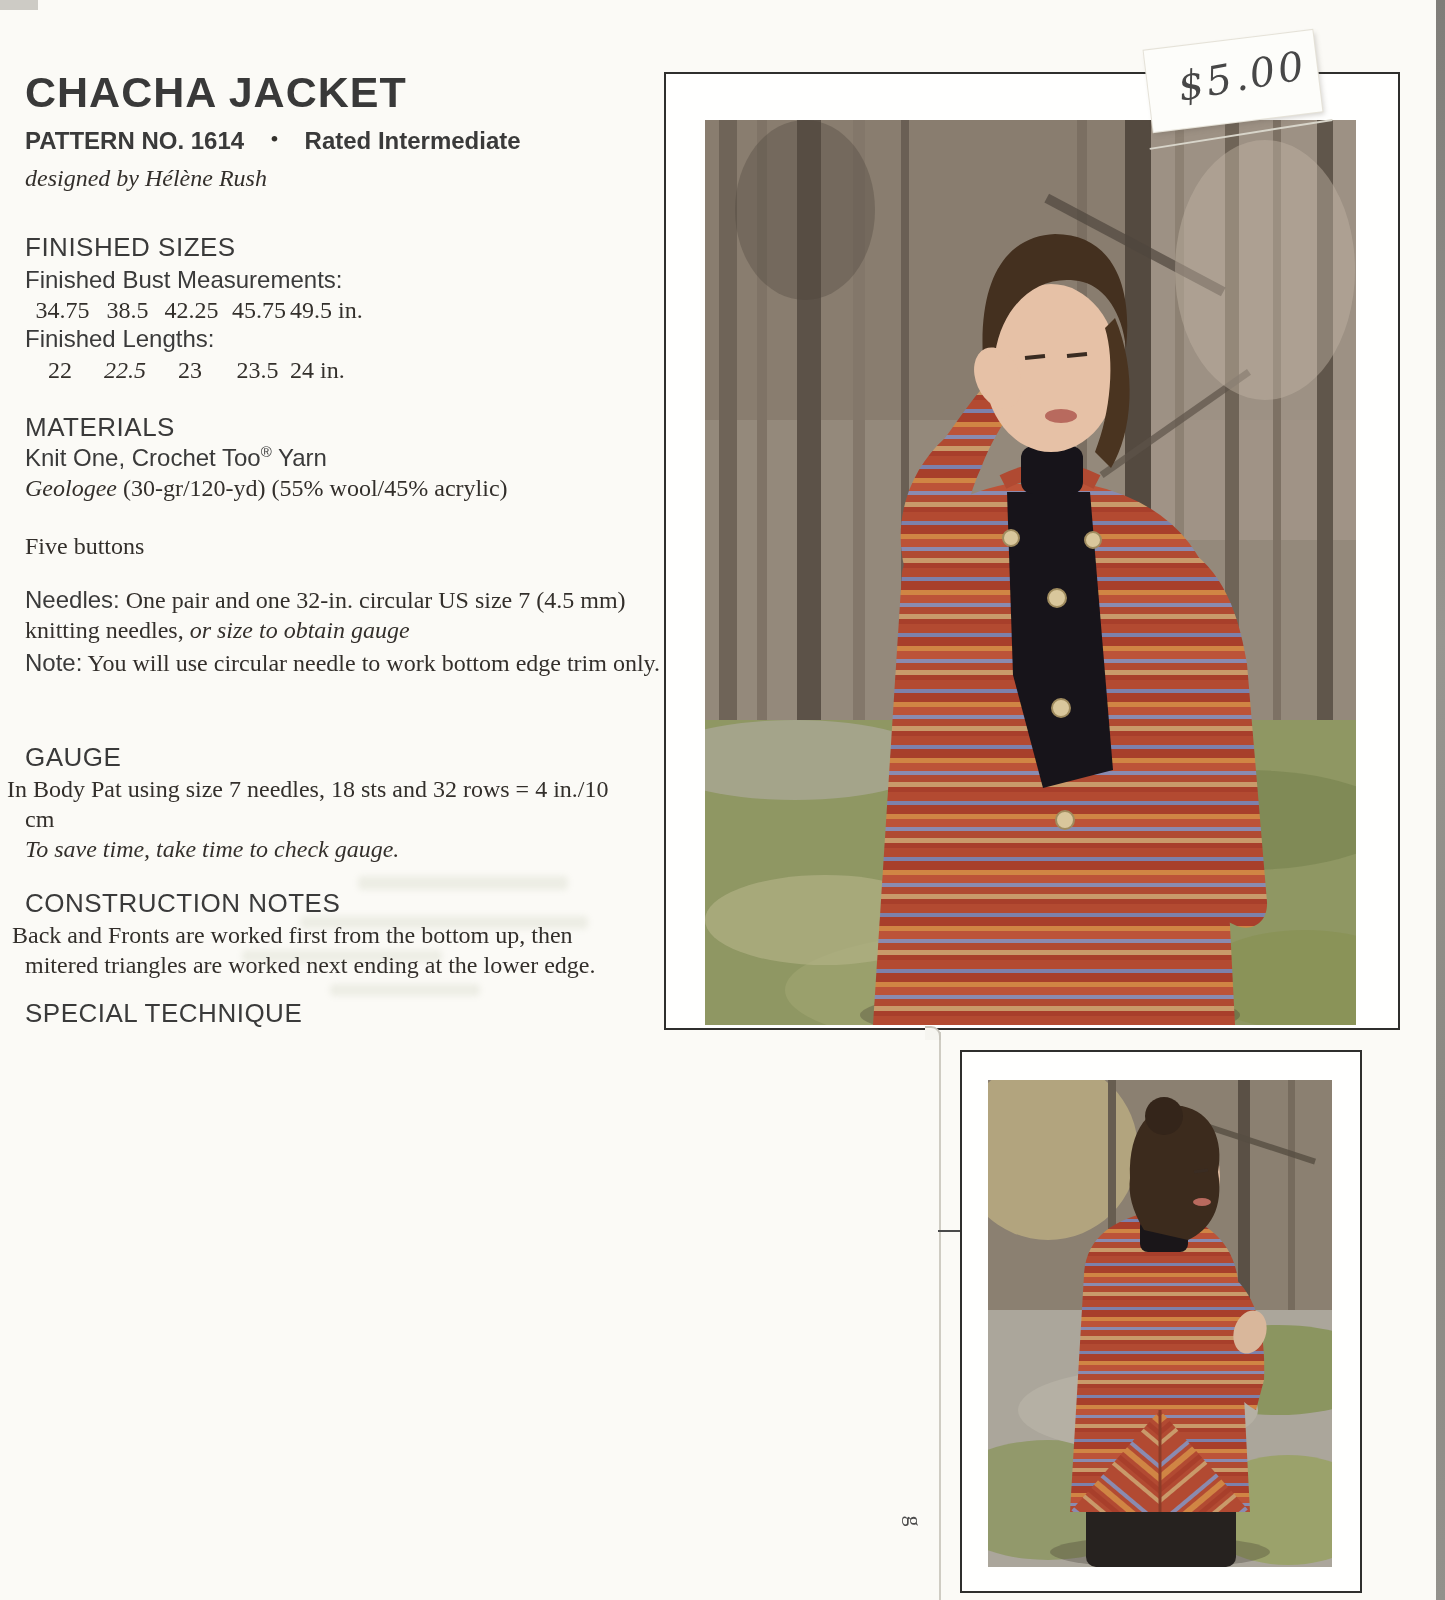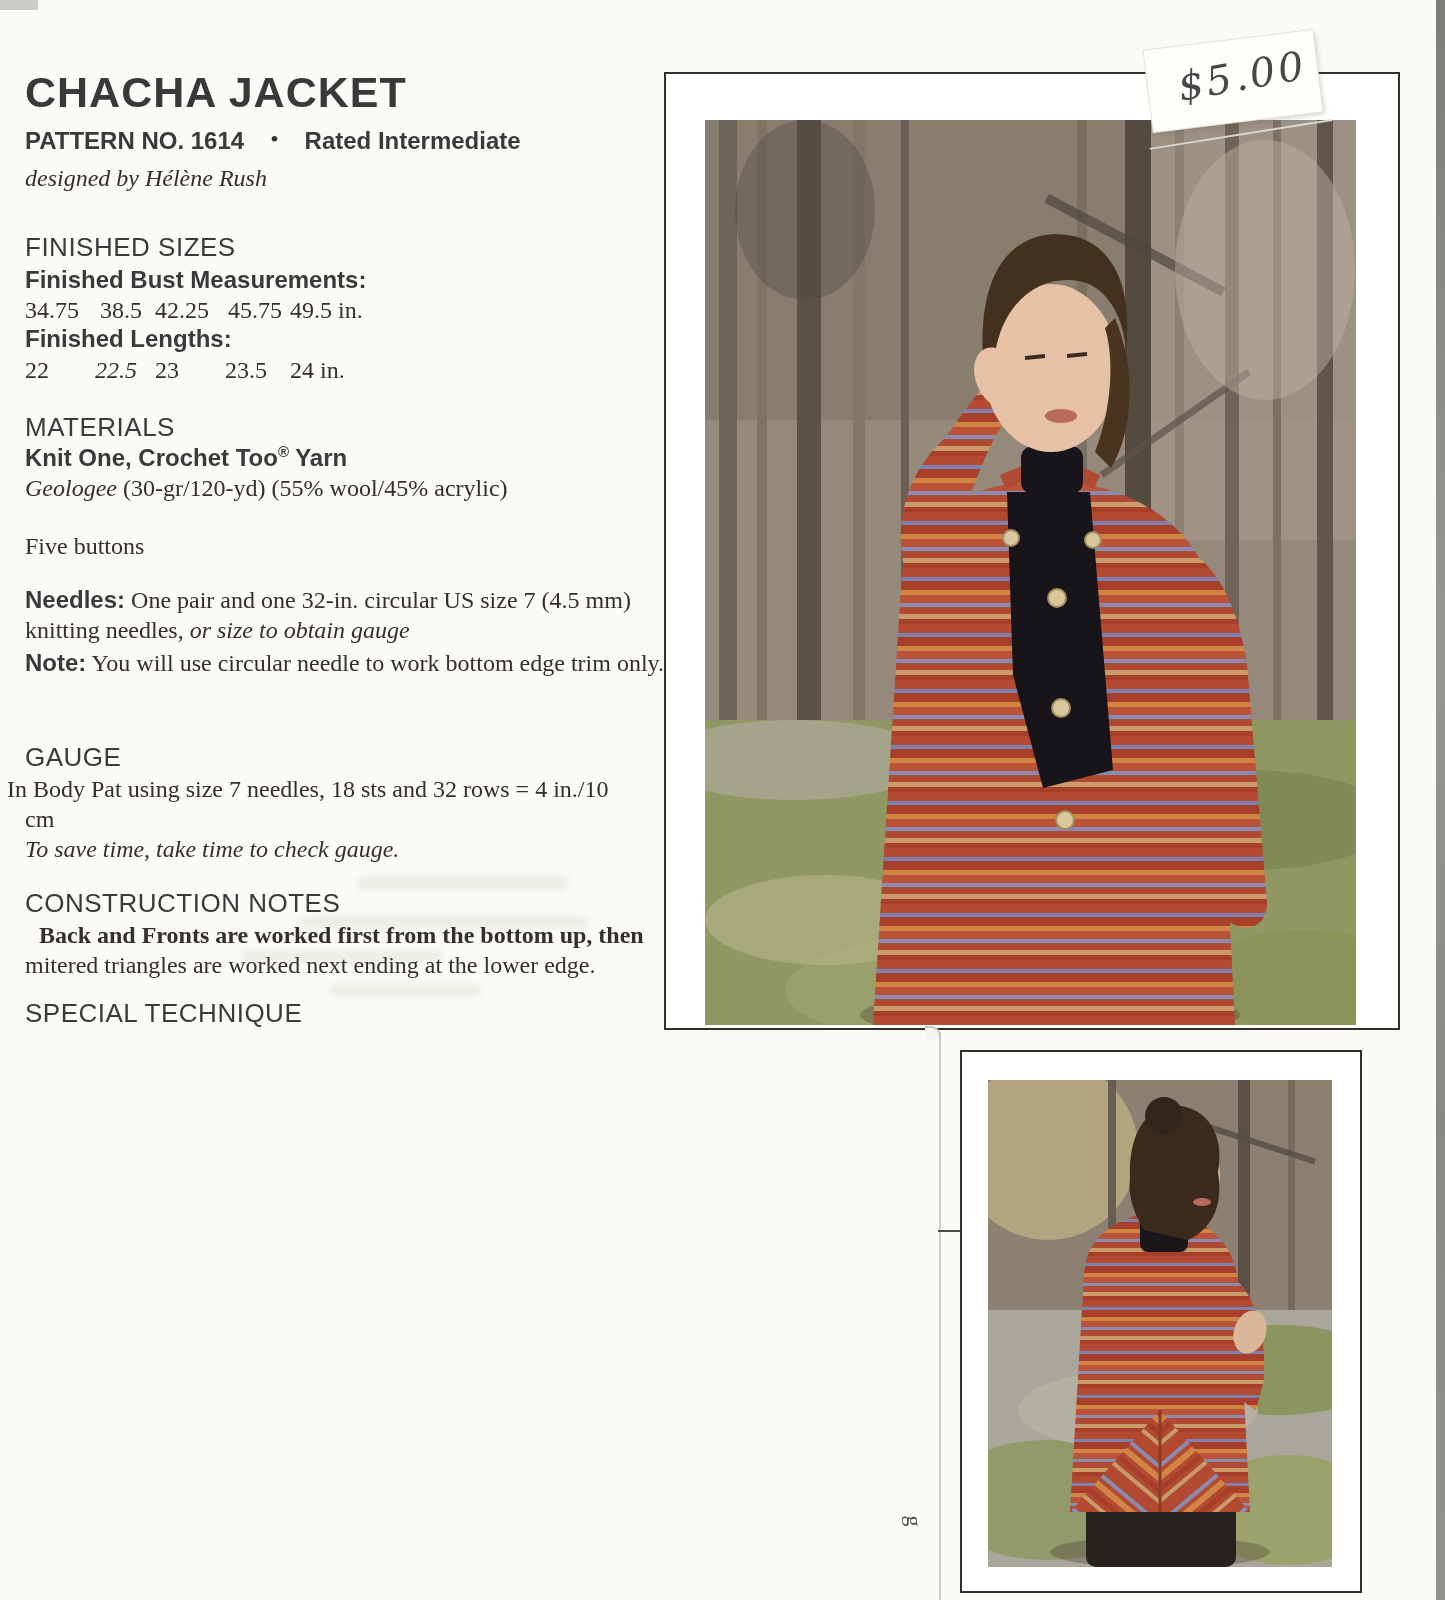--- a/index.html
+++ b/index.html
@@ -20,25 +20,25 @@
     transform:rotate(90deg);font-family:"Liberation Serif",serif;}
   
   .ghost{position:absolute;background:#97a07c;opacity:.14;filter:blur(3px);border-radius:4px;}
   
   .abs{position:absolute;}
   .h-title{font-family:"Liberation Sans",sans-serif;font-weight:700;font-size:43px;
     letter-spacing:1px;color:#393939;}
   .h-sub{font-family:"Liberation Sans",sans-serif;font-weight:700;font-size:24px;color:#3a3a3a;}
   .h-section{font-family:"Liberation Sans",sans-serif;font-weight:400;font-size:26px;
     letter-spacing:.5px;color:#3a3a3a;}
-  .h-bold{font-family:"Liberation Sans",sans-serif;font-weight:700;font-size:24px;color:#3a3a3a;text-align:right;}
+  .h-bold{font-family:"Liberation Sans",sans-serif;font-weight:400;font-size:24px;color:#3a3a3a;text-align:right;}
   .serif{font-size:24px;line-height:30px;color:#332f2b;}
   .ital{font-style:italic;}
   .bullet{display:inline-block;margin:0 26px;font-size:24px;vertical-align:2px;}
-  .cells span{display:inline-block;}
+  .cells span{display:inline-block;text-align:center;}
   .reg{font-size:15px;vertical-align:9px;}
   
   .card{position:absolute;background:#fffffe;border:2px solid #2f2f2d;box-sizing:border-box;}
   .photo{position:absolute;overflow:hidden;background:#94897b;}
   .photo svg{display:block;}
   
   .price-tag{position:absolute;left:1148px;top:40px;width:170px;height:82px;
     background:#fdfdfa;transform:rotate(-7deg);z-index:30;
     box-shadow:0 0 0 1px #e5e2d8, 2px 3px 5px rgba(90,85,75,.25);}
   .price-tag .txt{position:absolute;left:30px;top:14px;font-size:40px;color:#474747;
@@ -92,21 +92,21 @@
   <div class="abs serif" style="left:25px;top:648px;width:645px;">
     <span class="h-bold">Note:</span><span> You will use circular needle to work bottom edge trim only.</span>
   </div>
 
   <div class="abs h-section" style="left:25px;top:742px;">GAUGE</div>
   <div class="abs serif" style="left:7px;top:774px;">In Body Pat using size 7 needles, 18 sts and 32 rows = 4 in./10</div>
   <div class="abs serif" style="left:25px;top:804px;">cm</div>
   <div class="abs serif ital" style="left:25px;top:834px;">To save time, take time to check gauge.</div>
 
   <div class="abs h-section" style="left:25px;top:888px;">CONSTRUCTION NOTES</div>
-  <div class="abs serif" style="left:39px;top:920px;font-weight:bold;">Back and Fronts are worked first from the bottom up, then</div>
+  <div class="abs serif" style="left:12px;top:920px;">Back and Fronts are worked first from the bottom up, then</div>
   <div class="abs serif" style="left:25px;top:950px;">mitered triangles are worked next ending at the lower edge.</div>
 
   <div class="abs h-section" style="left:25px;top:998px;">SPECIAL TECHNIQUE</div>
 
   <div class="card" style="left:664px;top:72px;width:736px;height:958px;">
     <div class="photo" style="left:39px;top:46px;width:651px;height:905px;">
       <svg width="651" height="905" viewBox="0 0 651 905" preserveAspectRatio="none">
         <defs>
           <pattern id="knit" width="12" height="56" patternUnits="userSpaceOnUse">
             <rect width="12" height="56" fill="#b34a31"></rect>

